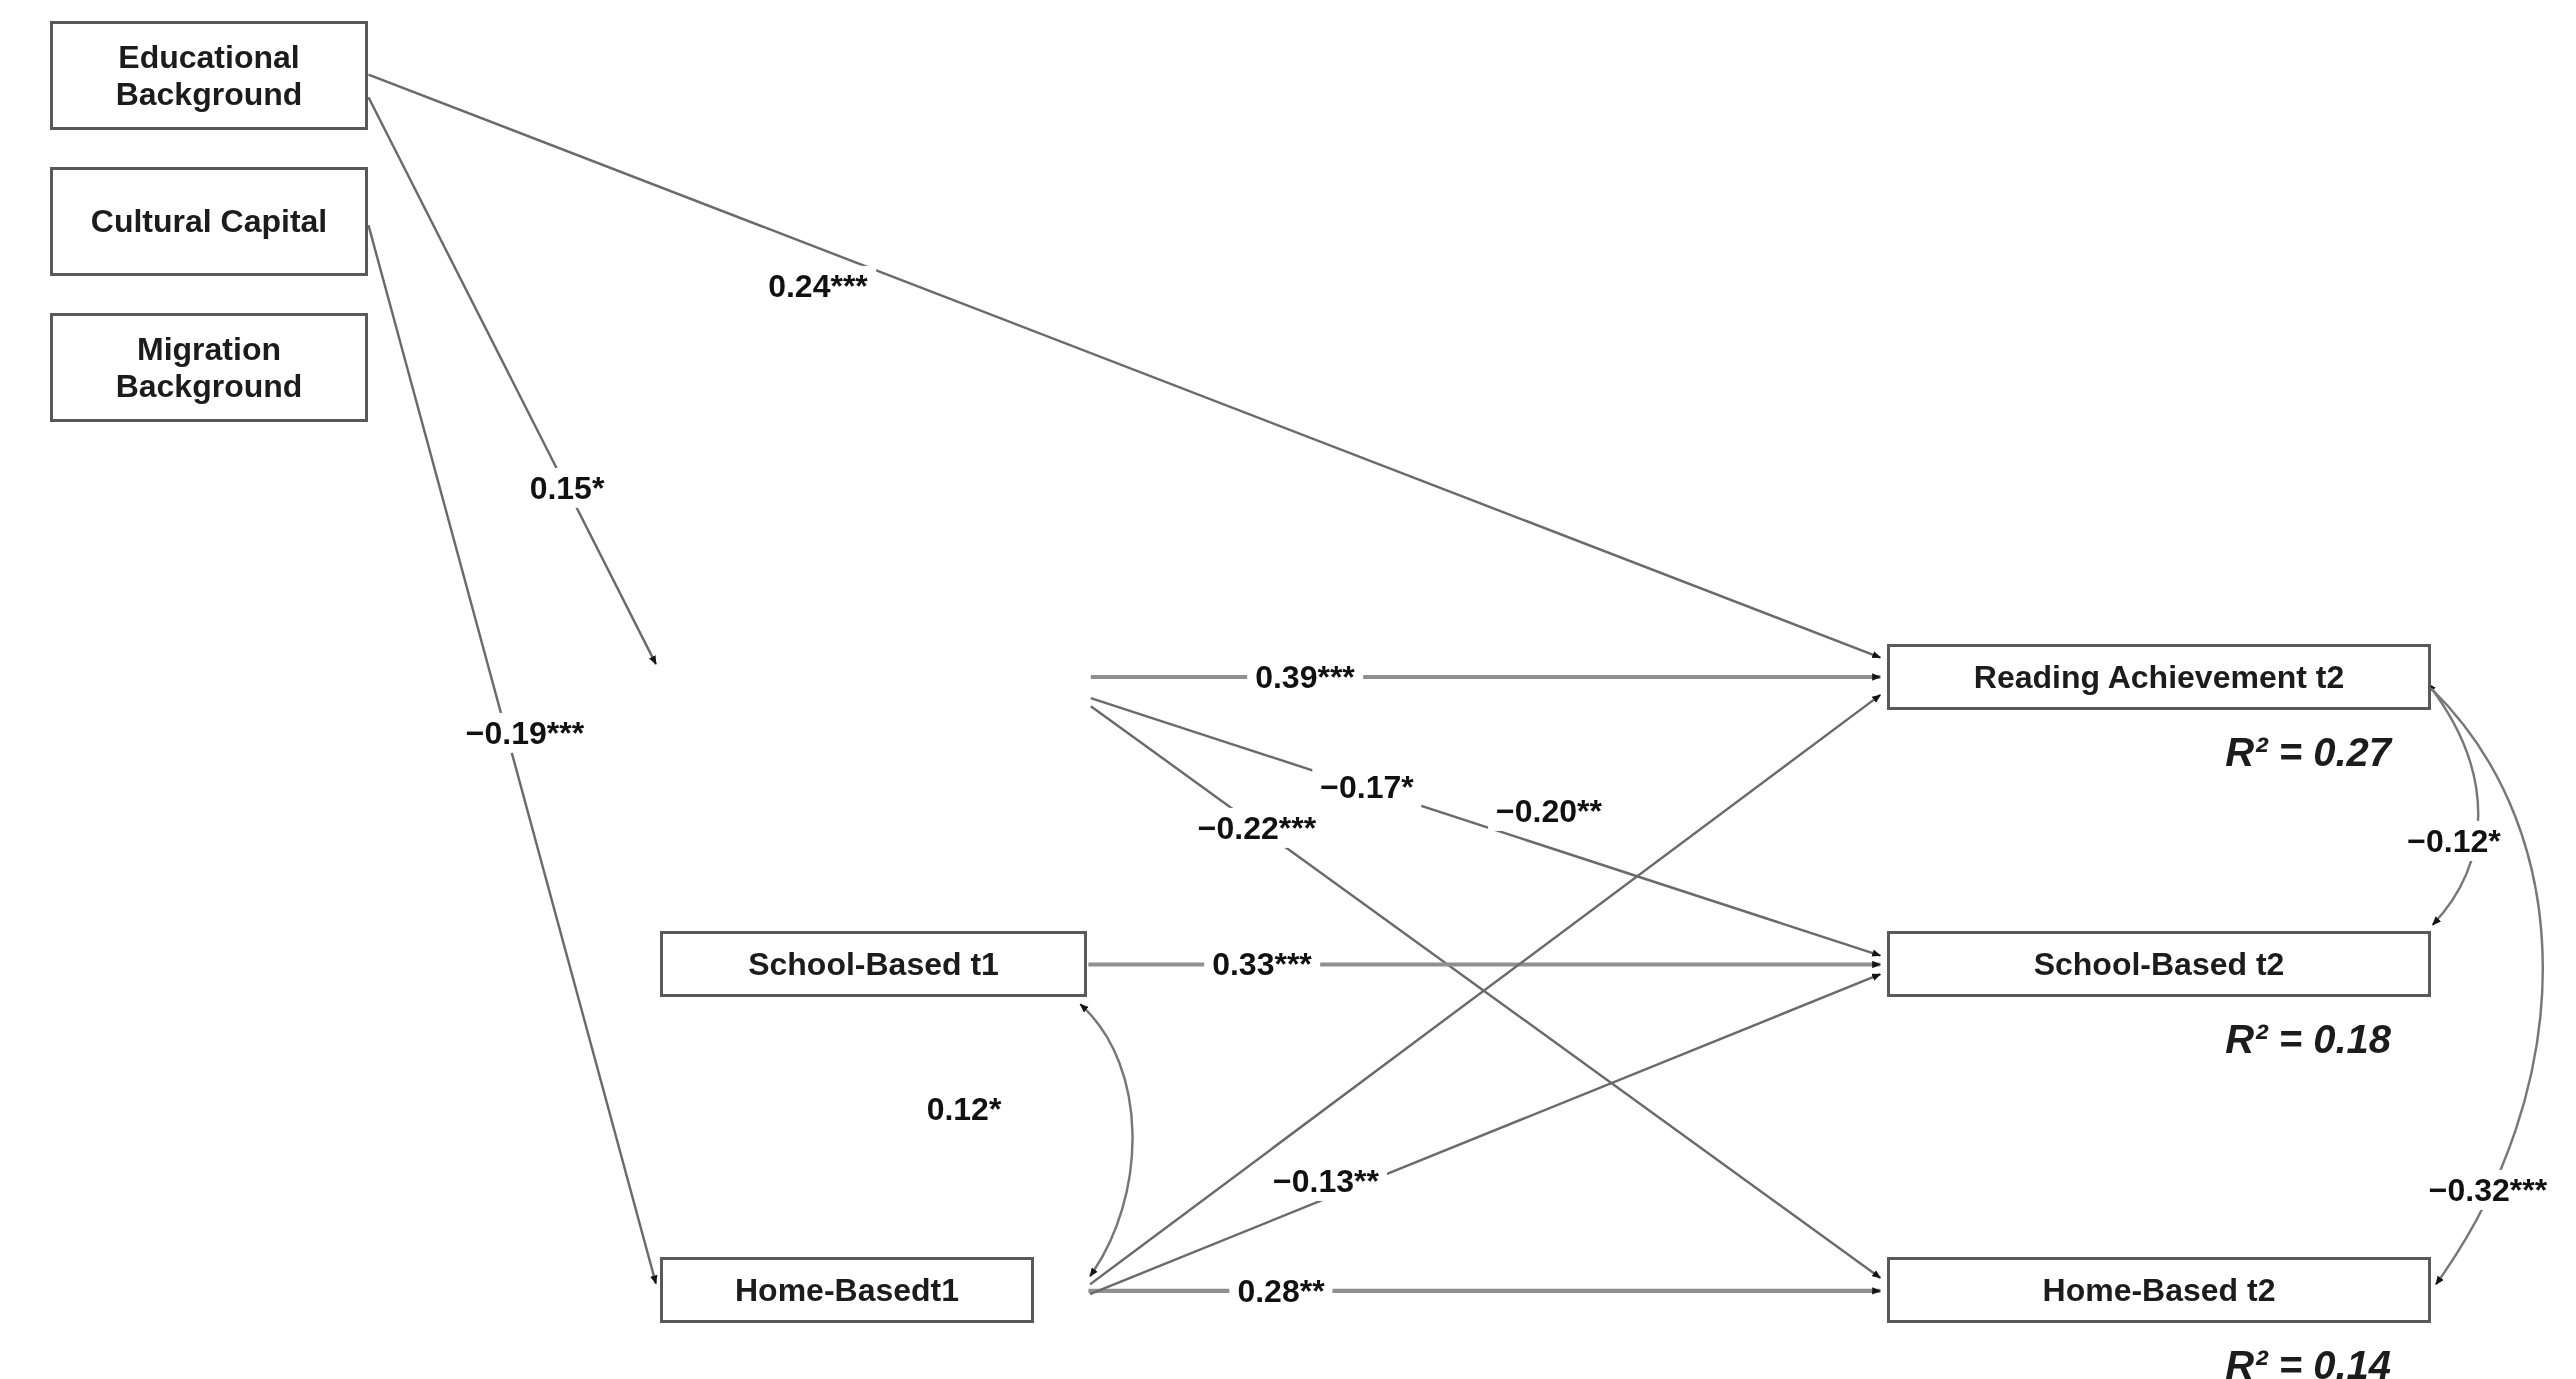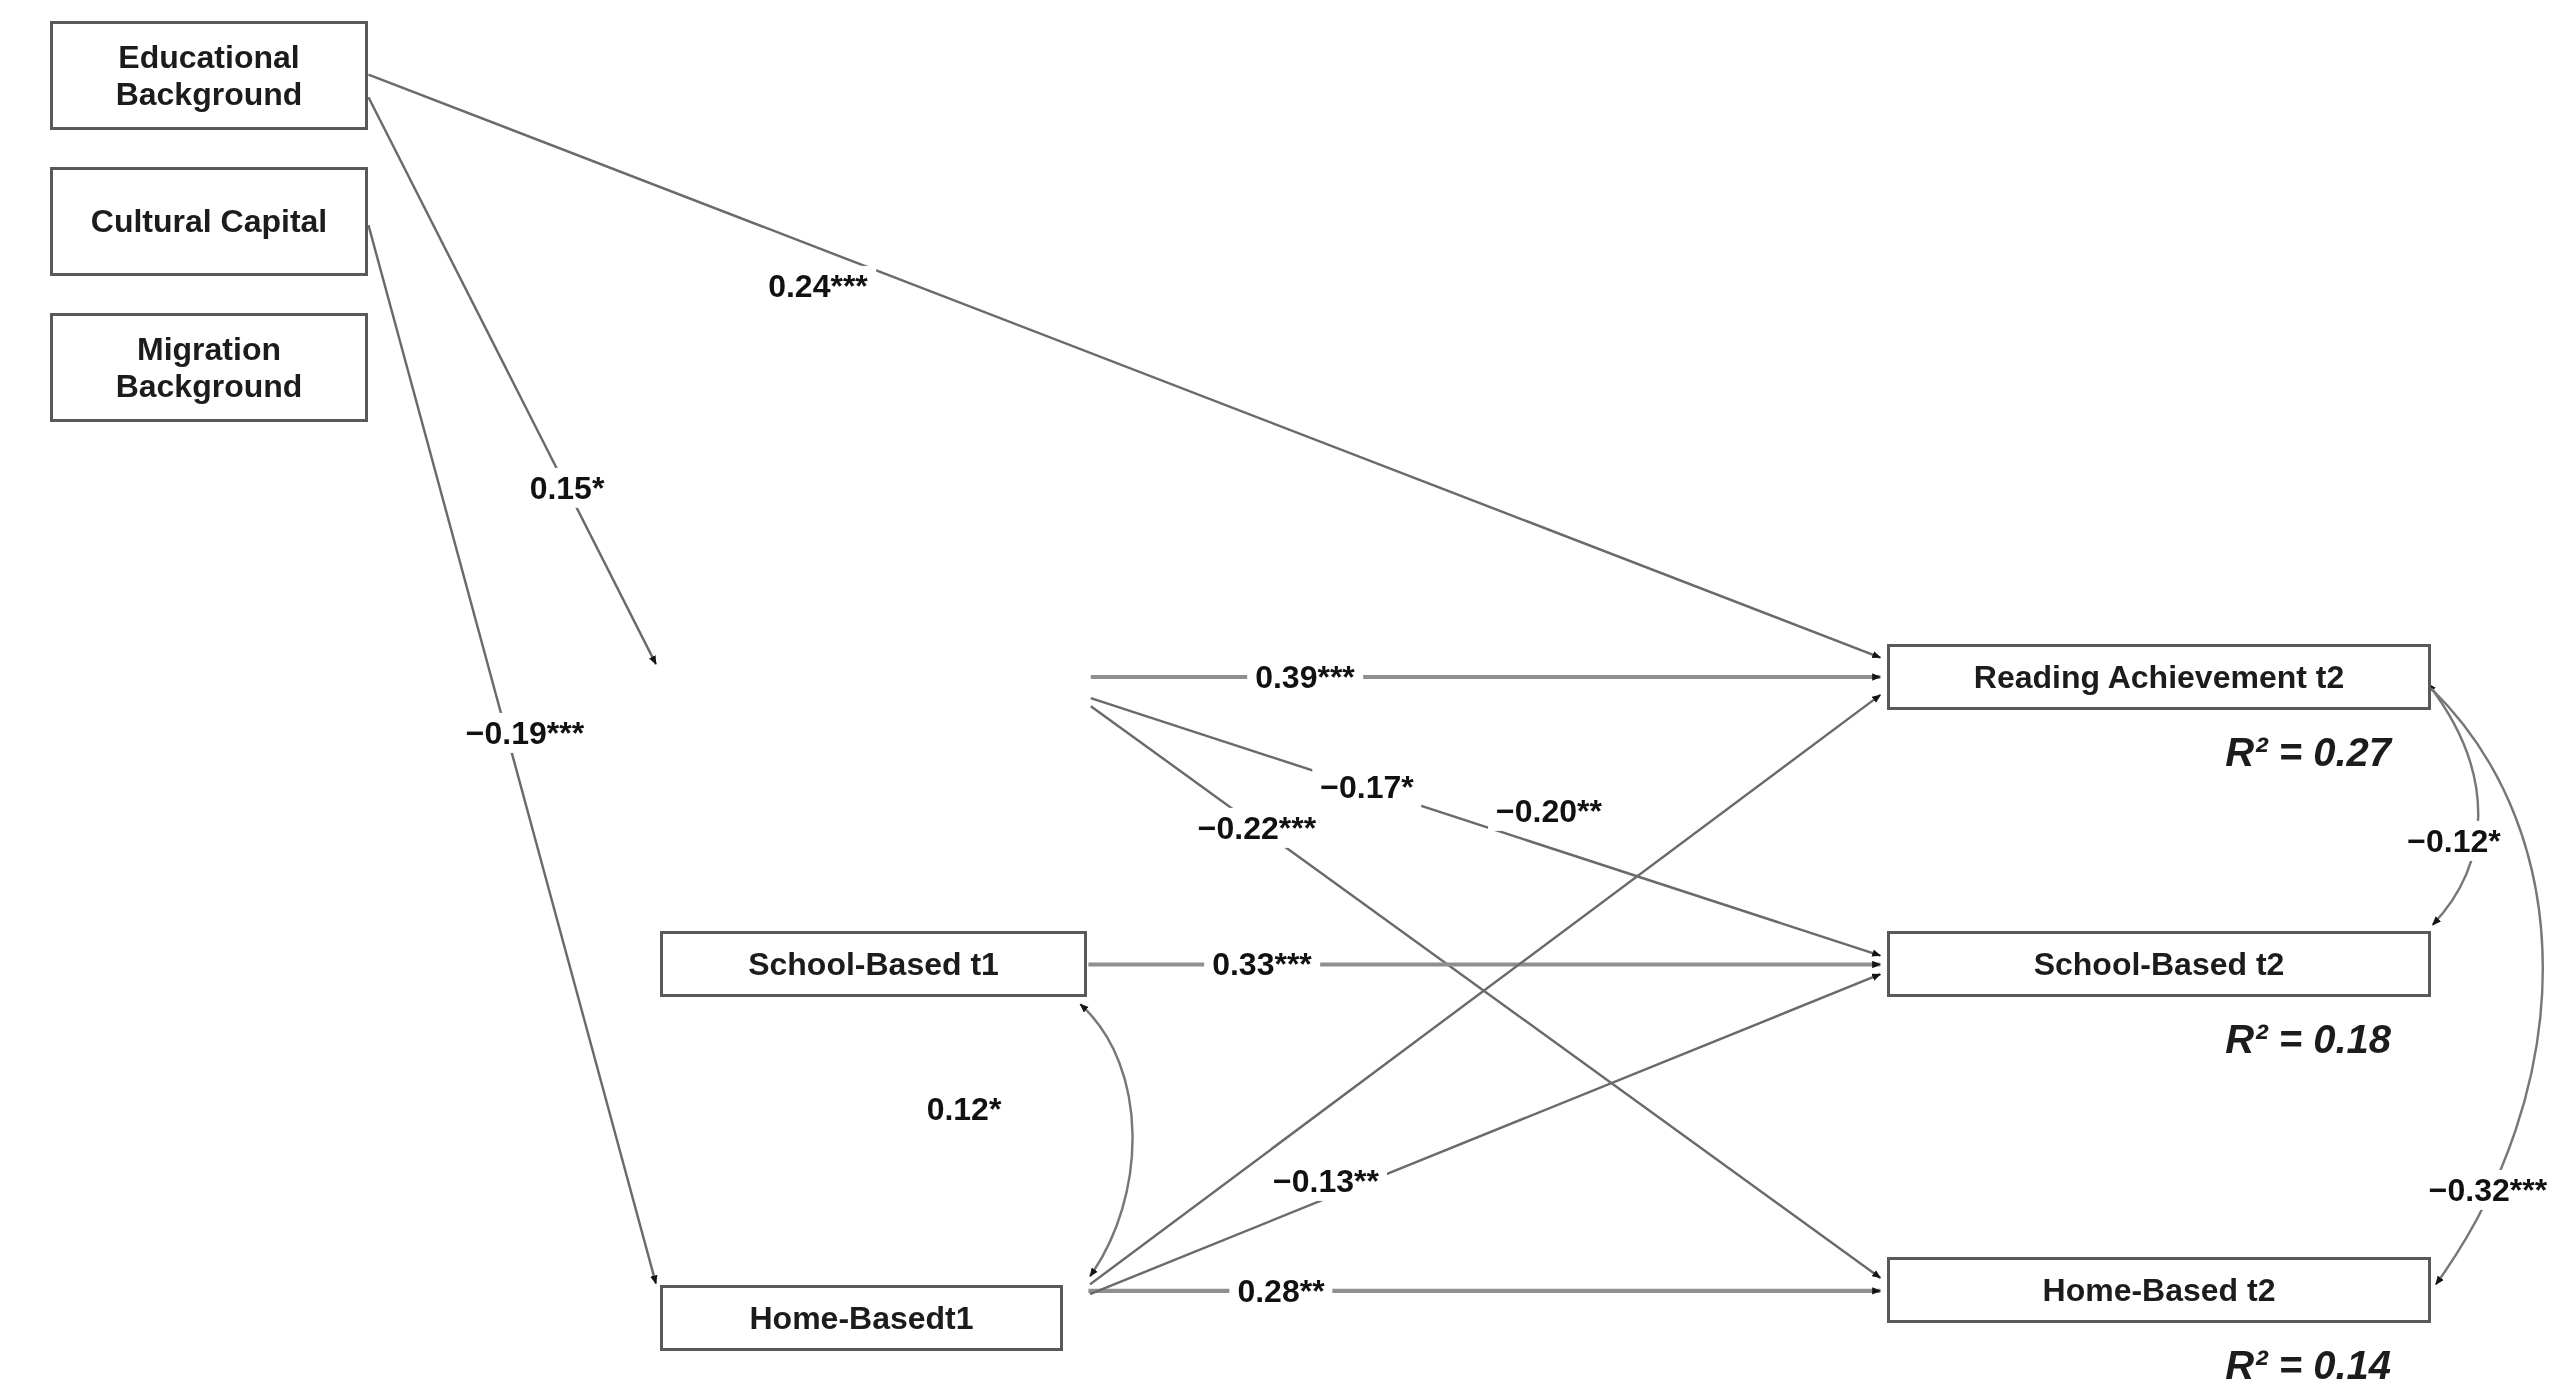--- a/index.html
+++ b/index.html
@@ -20,21 +20,21 @@
   .r2{
     position:absolute;transform:translate(-100%,-50%);
     background:transparent;white-space:nowrap;
     font-size:40px;font-style:italic;font-weight:600;color:#1c1c1c;
   }
   .b-eb{left:50px;top:21px;width:318px;height:109px;}
   .b-cc{left:50px;top:167px;width:318px;height:109px;}
   .b-mb{left:50px;top:313px;width:318px;height:109px;}
   .b-pa1{left:660px;top:644px;width:429px;height:66px;}
   .b-sb1{left:660px;top:931px;width:427px;height:66px;}
-  .b-hb1{left:660px;top:1285px;width:403px;height:66px;}
+  .b-hb1{left:660px;top:1257px;width:374px;height:66px;}
   .b-ra2{left:1887px;top:644px;width:544px;height:66px;}
   .b-sb2{left:1887px;top:931px;width:544px;height:66px;}
   .b-hb2{left:1887px;top:1257px;width:544px;height:66px;}
   .c-eb-ra2{left:818px;top:286px;}
   .c-eb-pa1{left:567px;top:488px;}
   .c-cc-hb1{left:525px;top:733px;}
   .c-pa1-ra2{left:1305px;top:677px;}
   .c-pa1-sb2{left:1367px;top:787px;}
   .c-pa1-hb2{left:1257px;top:828px;}
   .c-sb1-sb2{left:1262px;top:964px;}

